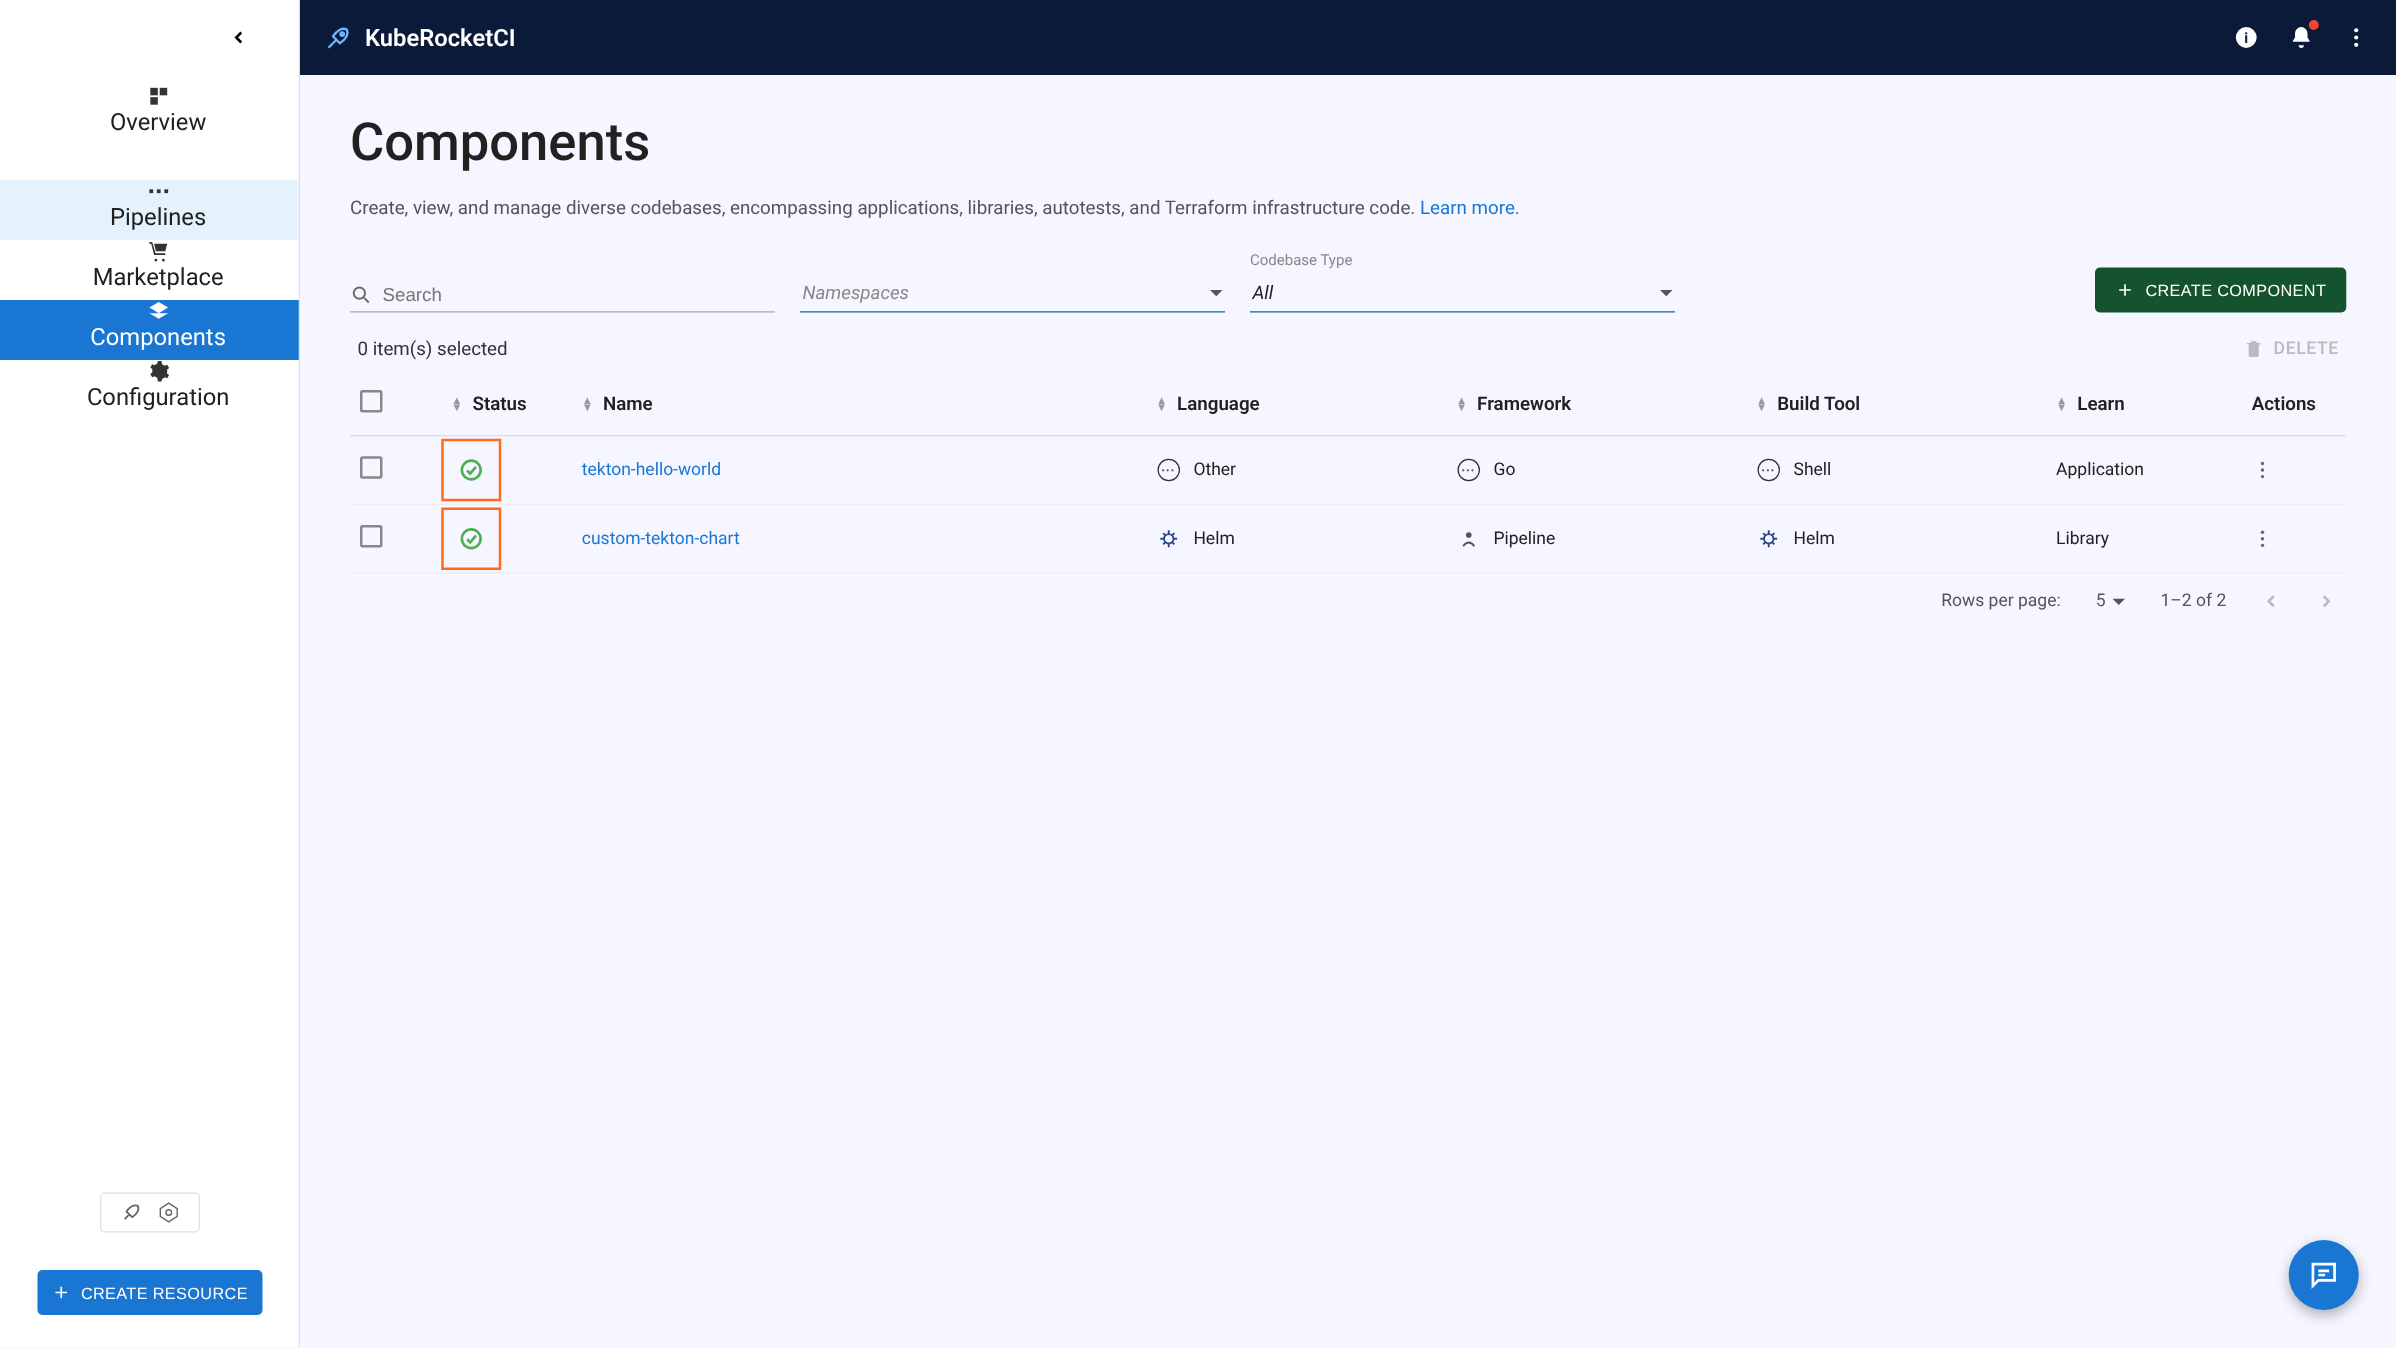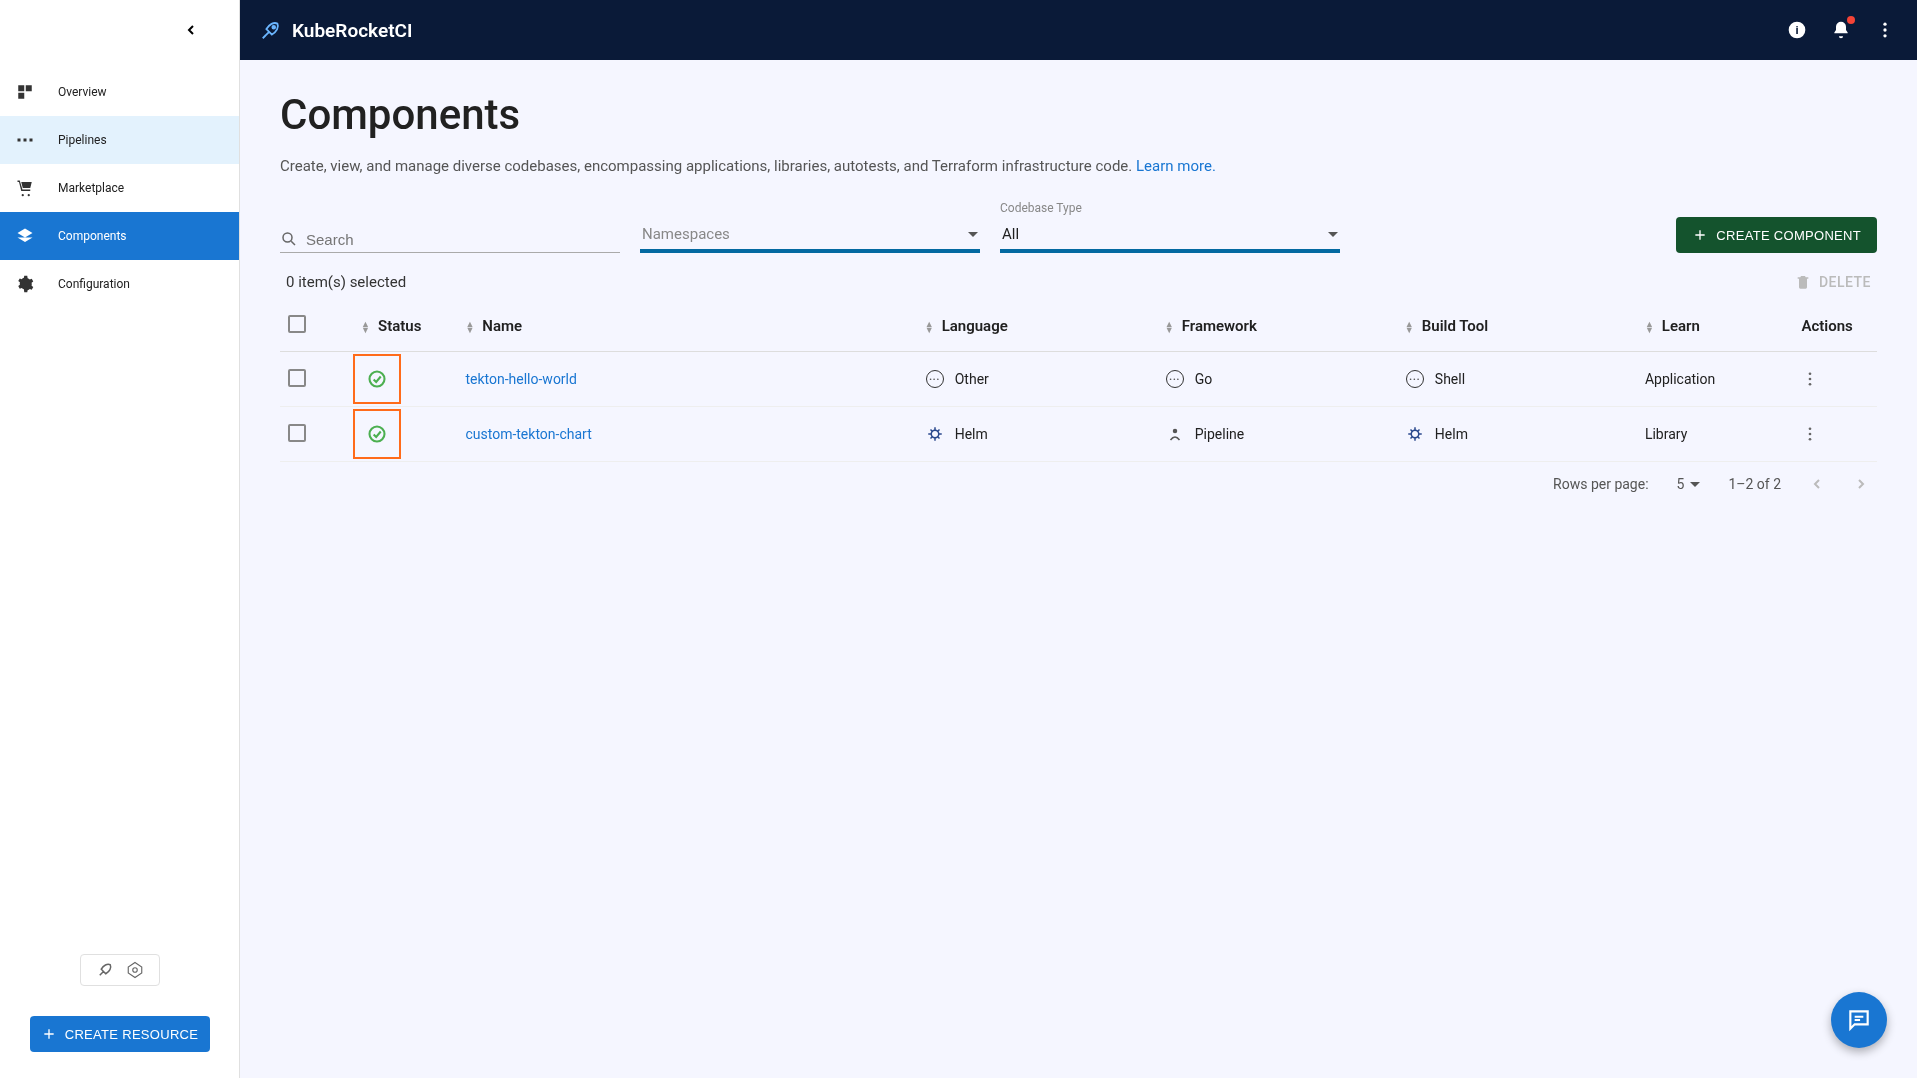--- a/index.html
+++ b/index.html
@@ -12,45 +12,45 @@
 .logo-text { color: #fff; font-weight: 600; font-size: 19px; }
 .header-right { margin-left: auto; display: flex; align-items: center; gap: 20px; }
 .header-icon { color: #fff; cursor: pointer; position: relative; display:flex;align-items:center;justify-content:center;width:24px;height:24px;}
 .notif-dot { position: absolute; top: -2px; right: -2px; width: 8px; height: 8px; background: #f44336; border-radius: 50%; }
 
 
 .sidebar { position: absolute; top: 0; left: 0; width: 240px; height: 100%; background: #fff; border-right: 1px solid #e0e0e0; display: flex; flex-direction: column; z-index: 11; }
 .sidebar-top { height: 60px; display: flex; align-items: center; justify-content: flex-end; padding-right: 40px; }
 .collapse-btn { cursor: pointer; display:flex;align-items:center;justify-content:center;}
 .nav { flex: 1; padding-top: 8px; }
-.nav-item { display: flex; align-items: center; gap: 22px; height: 48px; padding-left: 14px; cursor: pointer; font-size: 12px; color: #212121; }
+.nav-item { display: flex; align-items: center; height: 48px; padding-left: 14px; cursor: pointer; font-size: 19px; color: #212121; flex-direction: column; }
 .nav-item .icon { width: 22px; display: flex; justify-content: center; }
 .nav-item.active { background: #1976d2; color: #fff; }
-.nav-item.highlight { background: #e3f2fd; }
+.nav-item.highlight { background: #e3f2fd; margin-top: 28px; }
 .sidebar-bottom { padding: 12px; }
 .bottom-icons { display: flex; gap: 2px; justify-content:center; margin: 0 auto 30px; width: 80px; border:1px solid #e0e0e0; border-radius:4px; padding:6px 8px;}
 .bottom-icon { width:28px; display:flex; justify-content:center; color:#555;}
 .create-resource { width: 180px; margin: 0 auto 14px; background: #1976d2; color: #fff; border: none; border-radius: 4px; height: 36px; font-size: 13px; font-weight: 500; display: flex; align-items: center; justify-content: center; gap: 8px; cursor: pointer; letter-spacing:0.3px;}
 
 
 .main { position: absolute; top: 60px; left: 240px; right: 0; bottom: 0; background: #f5f6ff; padding: 30px 40px; }
 .page-title { font-size: 42px; font-weight: 500; margin-bottom: 18px; }
 .page-desc { font-size: 15px; color: #555; margin-bottom: 26px; }
 .page-desc a { color: #1976d2; text-decoration: none; }
 
 .filters { display: flex; align-items: flex-end; gap: 20px; margin-bottom: 12px; }
 .input-group { position: relative; }
 .input-search { width: 340px; }
 .input-ns { width: 340px; }
 .input-type { width: 340px; }
 .input-label { font-size: 12px; color: #888; margin-bottom: 4px; display:block;}
 .input-with-icon { display: flex; align-items: center; gap: 8px; border-bottom: 1px solid #aaa; padding-bottom: 4px;}
 .input-with-icon input { border: none; background: transparent; font-size: 15px; outline: none; flex:1;}
 .dropdown-arrow { border-left: 5px solid transparent; border-right: 5px solid transparent; border-top: 5px solid #555; margin-left: auto; }
-.select-row { display:flex; align-items:center; border-bottom:4px solid #0369a1; padding:6px 2px; font-size:15px;}
+.select-row { display:flex; align-items:center; border-bottom:1px solid #0369a1; padding:6px 2px; font-size:15px;font-style:italic;}
 
 .create-comp { margin-left: auto; background: #14532d; color: #fff; border: none; border-radius: 4px; height: 36px; padding: 0 16px; font-size: 13px; font-weight: 500; display: flex; align-items: center; gap: 8px; cursor: pointer; letter-spacing:0.3px;}
 
 .selection-bar { display: flex; align-items: center; margin: 20px 0 10px; padding: 0 6px;}
 .selection-text { font-size: 15px; color: #333; }
 .delete-btn { margin-left: auto; display: flex; align-items: center; gap: 8px; color: #bbb; font-size: 14px; font-weight:500; letter-spacing:0.5px;}
 
 
 .table { width: 100%; border-collapse: collapse; }
 .table th { text-align: left; font-size: 15px; font-weight: 600; padding: 14px 8px; border-bottom: 1px solid #ddd; }

